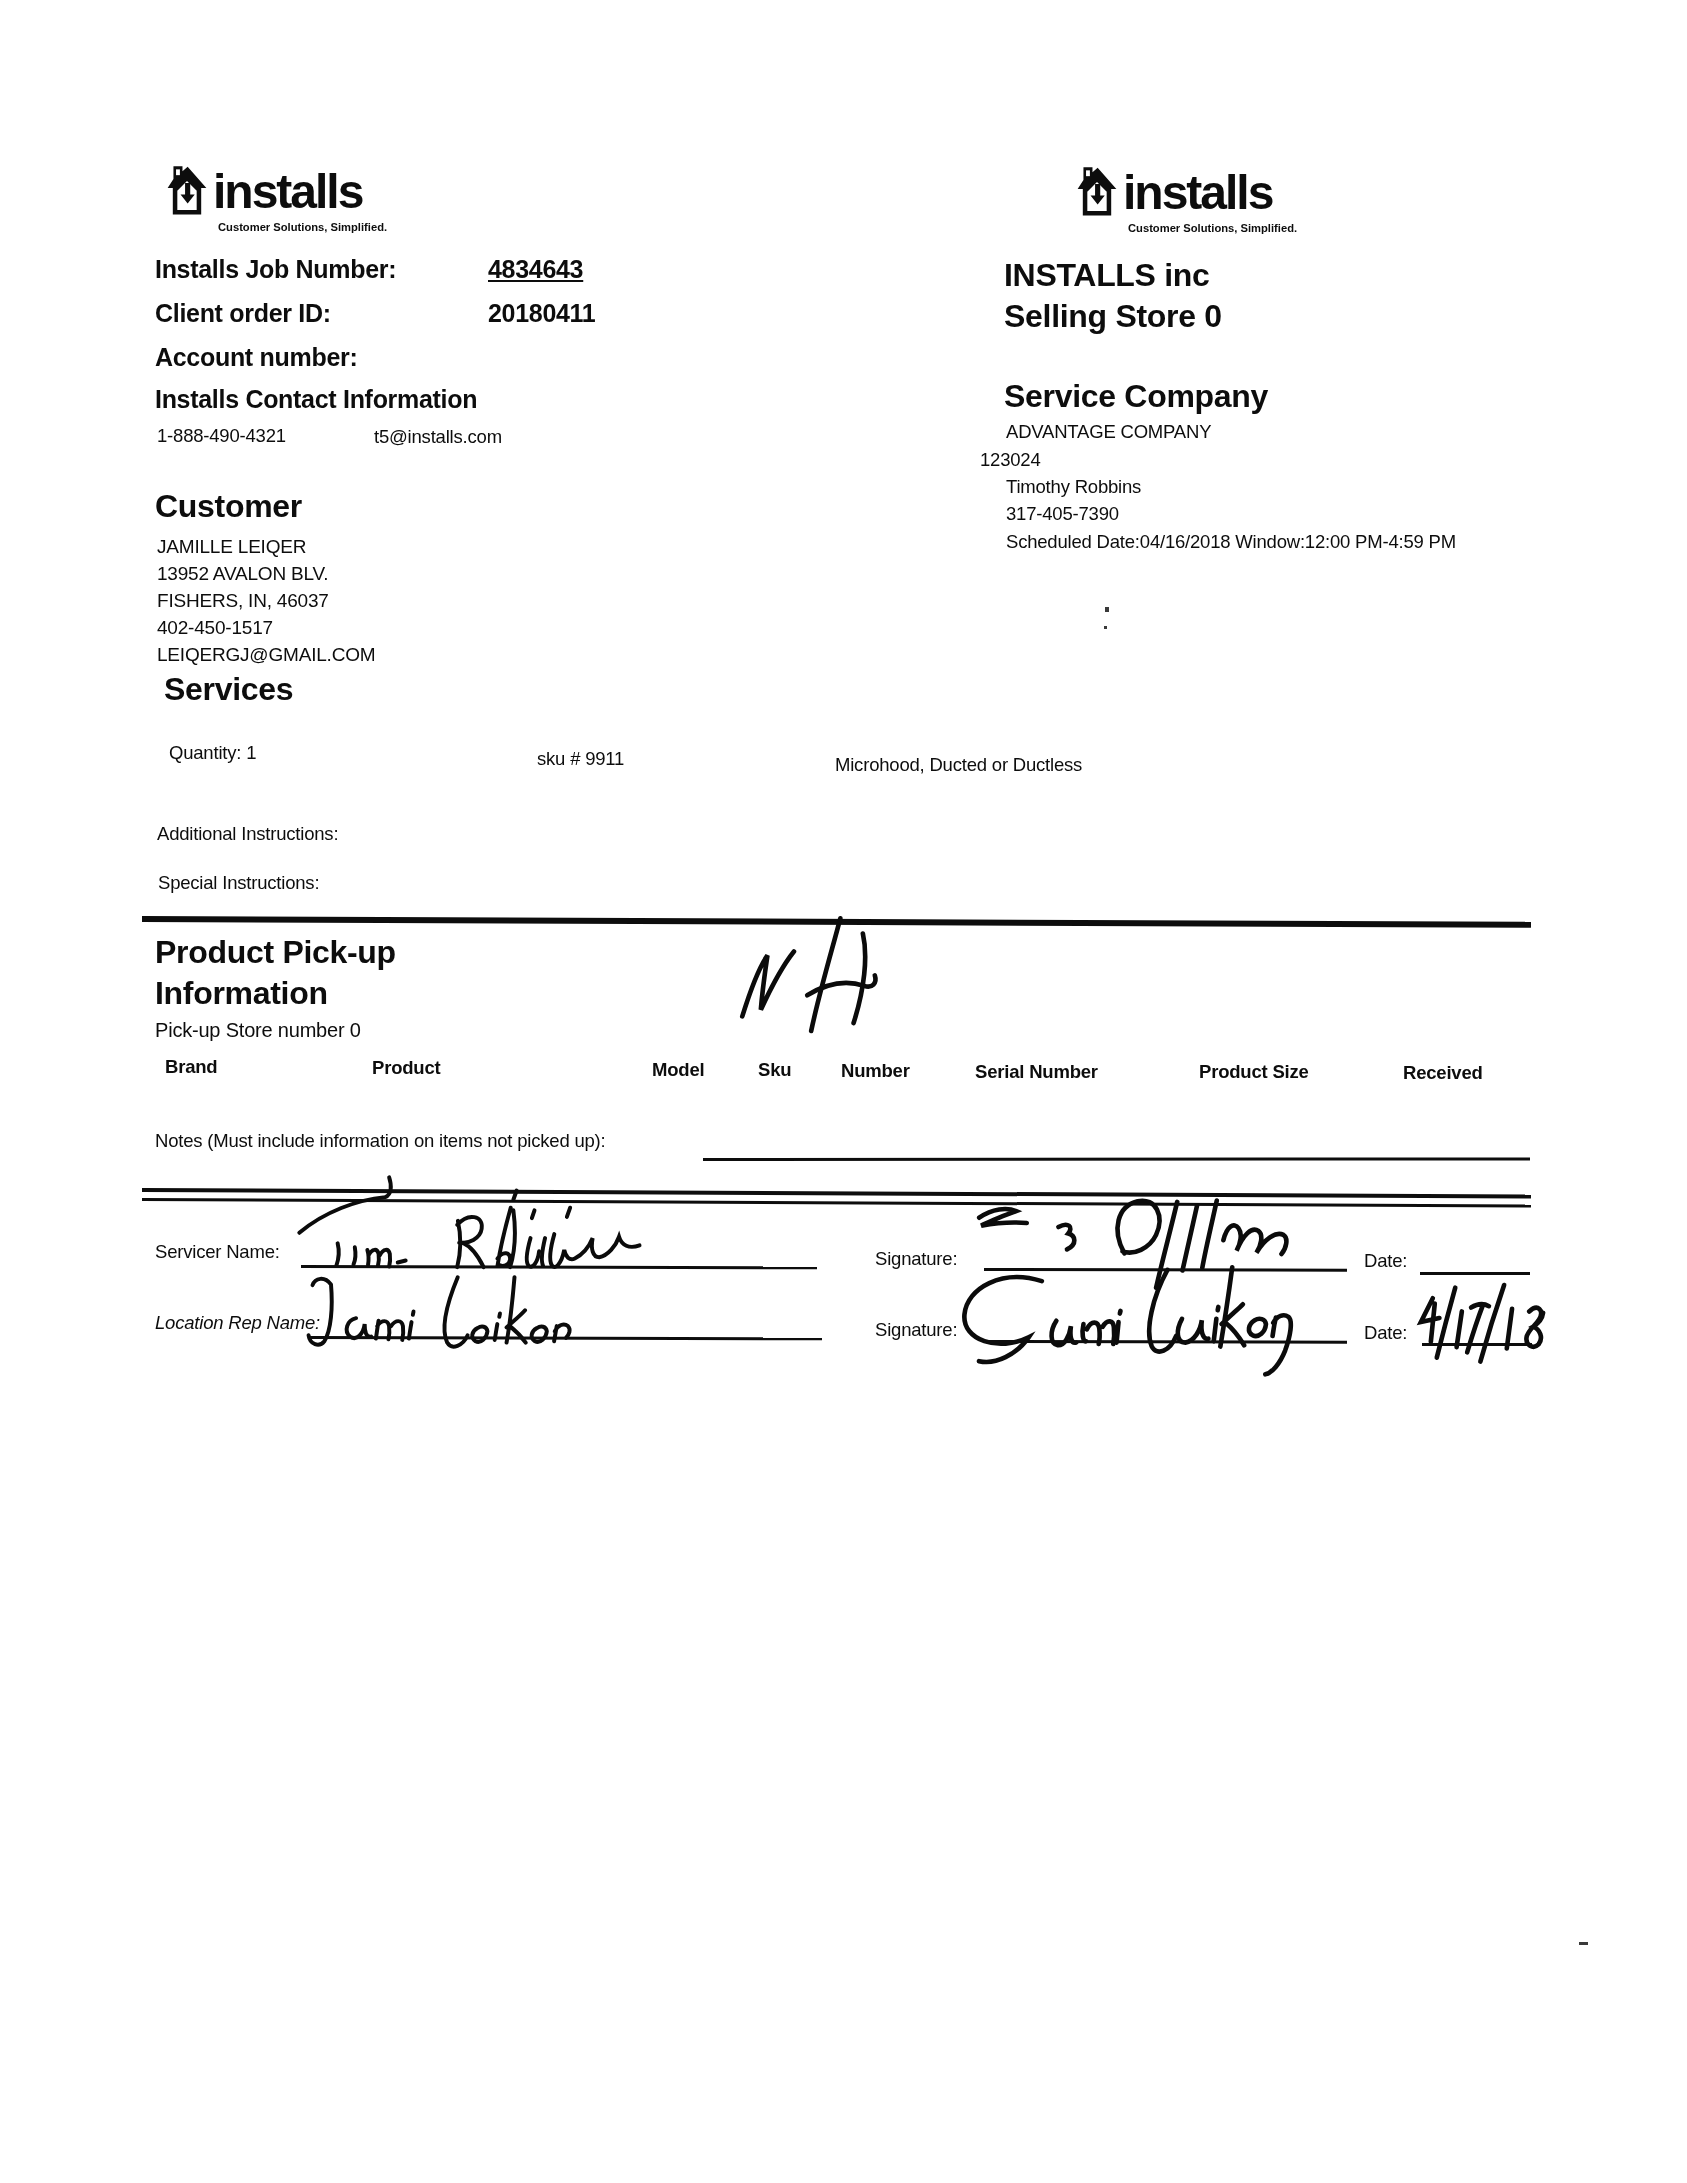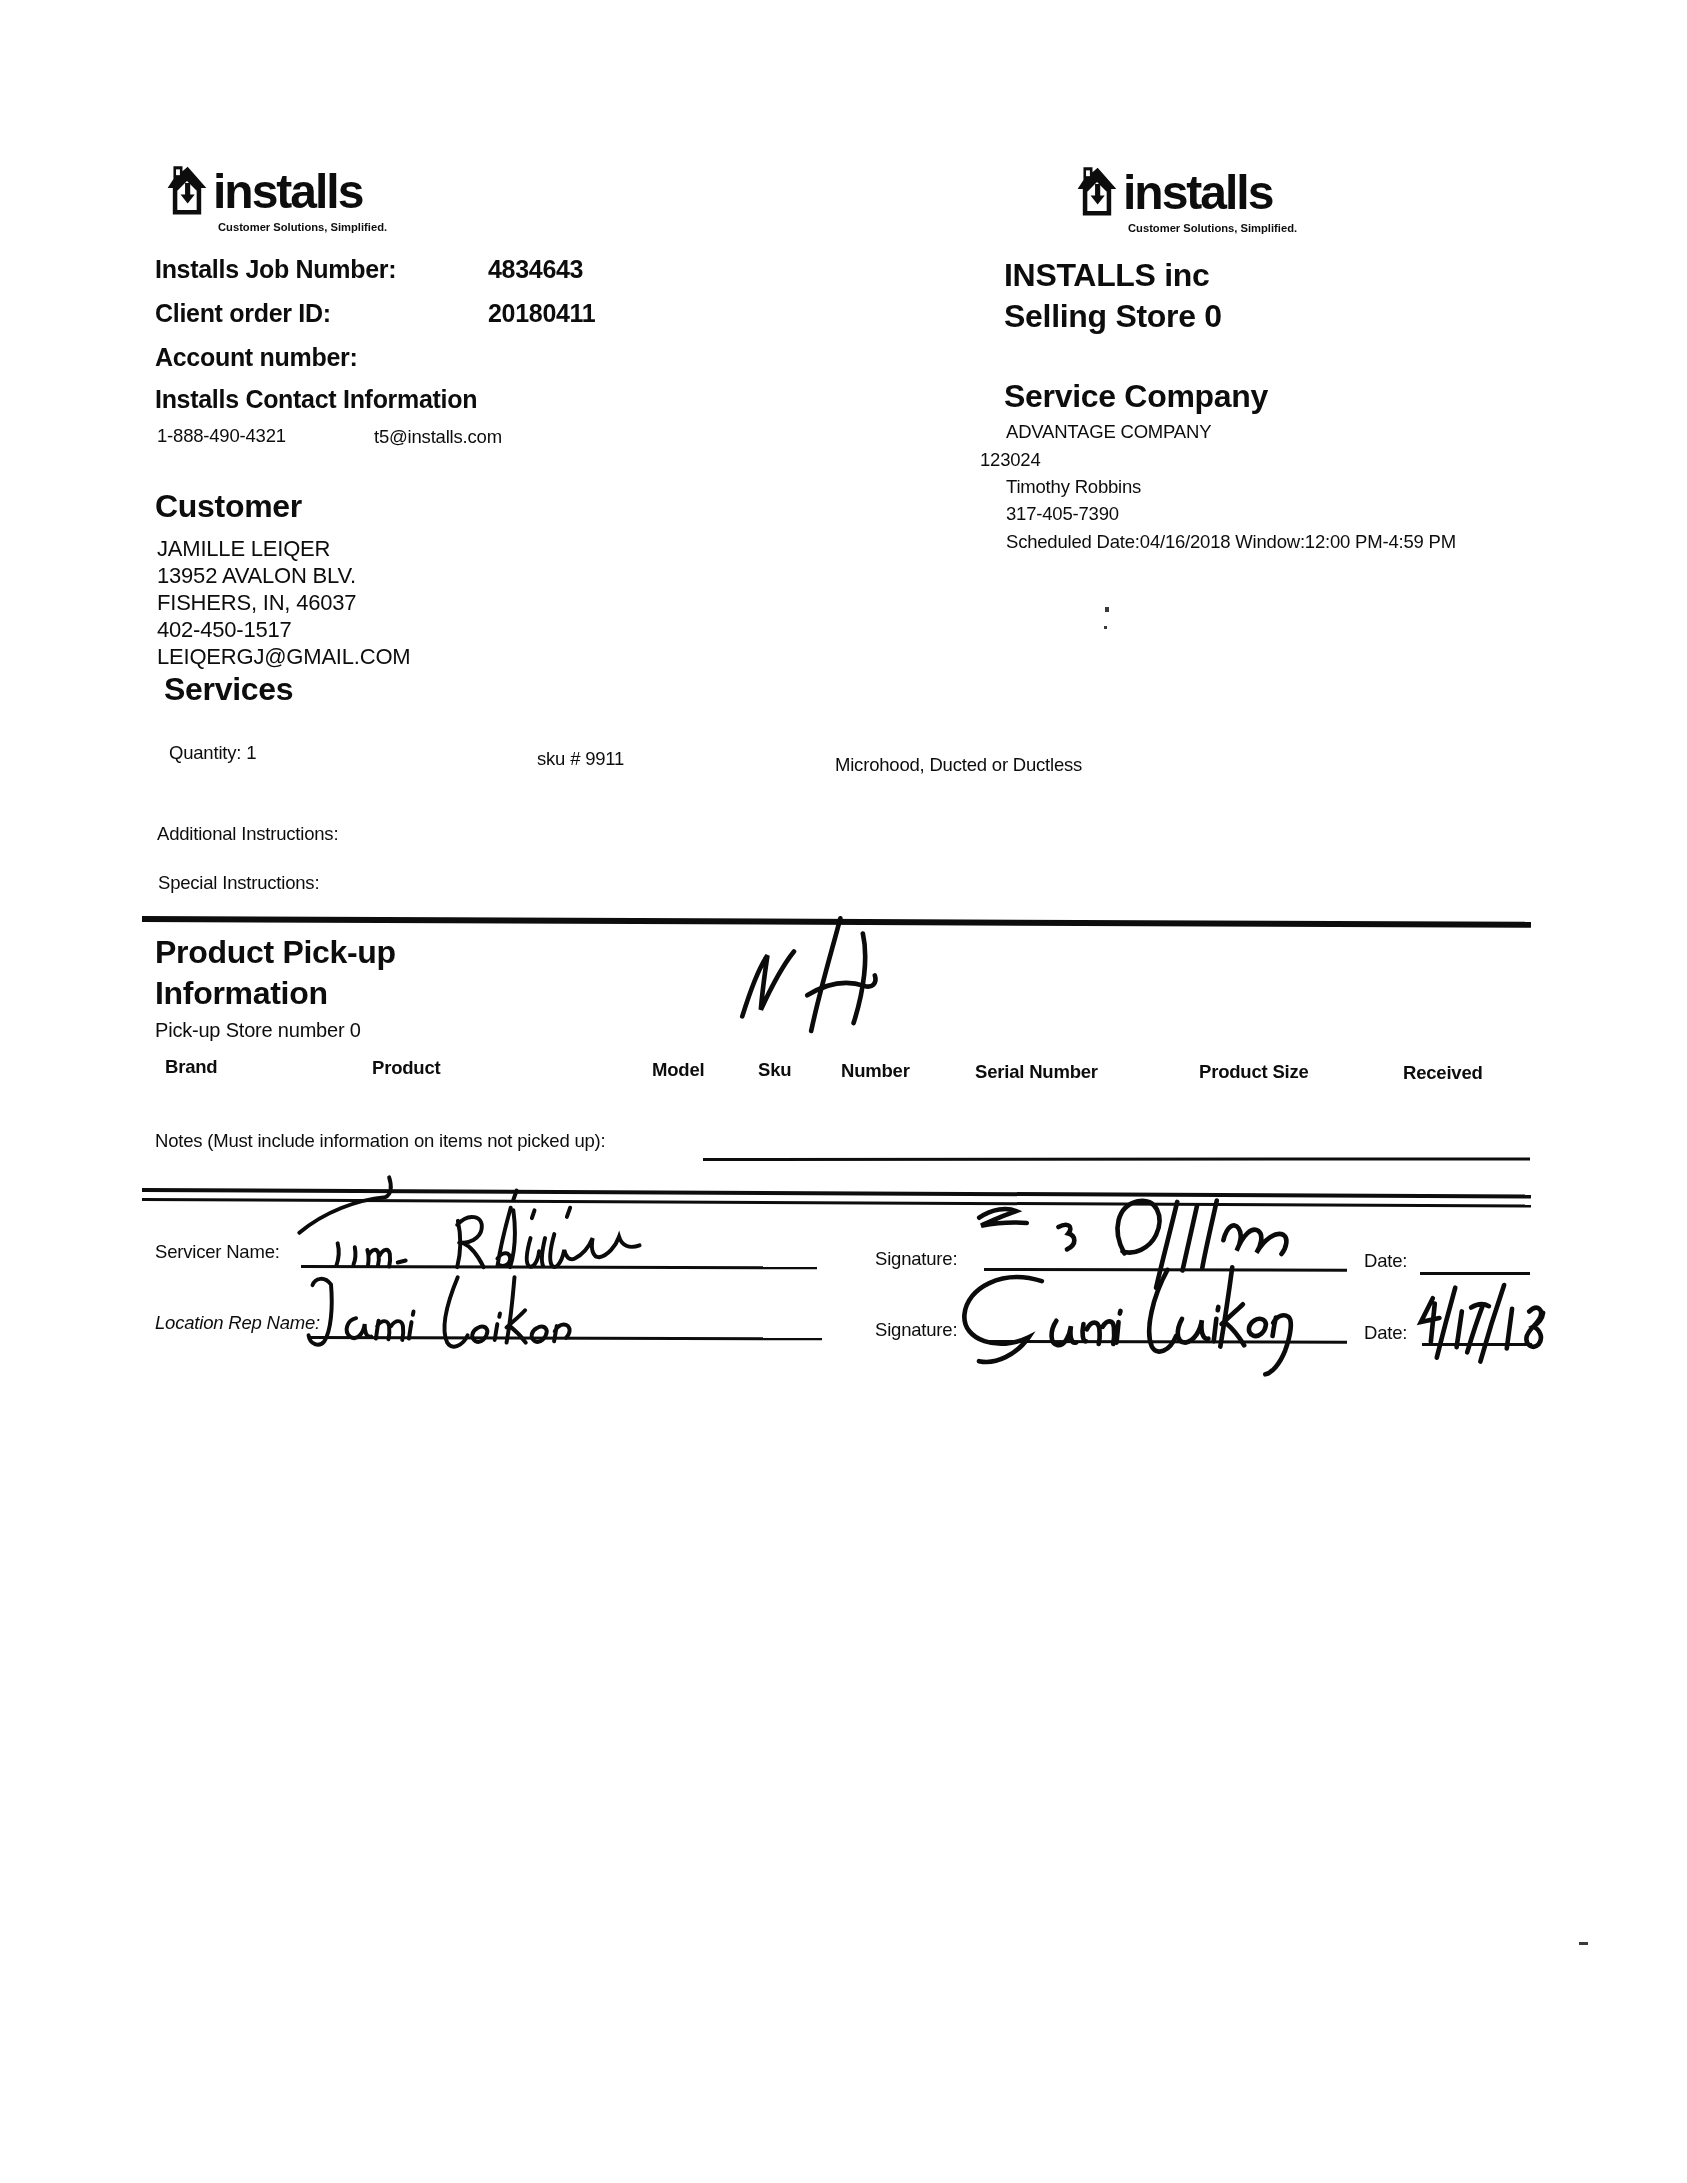--- a/index.html
+++ b/index.html
@@ -4,21 +4,21 @@
 <style>
   html,body{margin:0;padding:0;background:#e8e8e8;}
   .page{
     position:relative;width:1687px;height:2183px;background:#ffffff;
     font-family:"Liberation Sans","DejaVu Sans",sans-serif;color:#0d0d0d;
     overflow:hidden;
   }
   .abs{position:absolute;white-space:nowrap;}
   .h-big{font-size:32px;font-weight:bold;letter-spacing:-0.3px;}
   .h-med{font-size:25px;font-weight:bold;letter-spacing:-0.3px;}
-  .body-txt{font-size:22px;letter-spacing:-0.2px;}
+  .body-txt{font-size:19px;letter-spacing:-0.2px;}
   .small-txt{font-size:18.5px;letter-spacing:-0.2px;}
   .col-head{font-size:18.5px;font-weight:bold;letter-spacing:-0.2px;}
   .logo-text{font-size:48px;font-weight:bold;letter-spacing:-2px;line-height:1;}
   .logo-tagline{font-size:11.2px;font-weight:bold;letter-spacing:0;}
   .rule{position:absolute;background:#0d0d0d;transform-origin:left center;}
   .hand svg{display:block;overflow:visible;}
   .artifact{position:absolute;background:#3a3a3a;}
 </style>
 </head>
 <body>
@@ -41,21 +41,21 @@
       <path d="M10,22 L10,2 L24,2 L24,10 L32,3 L61,36 L53,36 L53,77 L9,77 L9,36 L1,36 Z" fill="#0d0d0d"></path>
       <path d="M14,7 L20,7 L20,16 L14,16 Z" fill="#ffffff"></path>
       <path d="M16,40 L31,25 L46,40 L46,70 L16,70 Z" fill="#ffffff"></path>
       <path d="M28,28 L36,28 L36,46 L43,46 L32,60 L21,46 L28,46 Z" fill="#0d0d0d"></path>
     </svg>
   </div>
   <div class="abs logo-text" style="left:1123px;top:169px;">installs</div>
   <div class="abs logo-tagline" style="left:1128px;top:222px;">Customer Solutions, Simplified.</div>
 
   <div class="abs h-med" style="left:155px;top:255px;">Installs Job Number:</div>
-  <div class="abs h-med" style="left:488px;top:255px;">4834643</div>
+  <div class="abs h-med" style="left:488px;top:255px;text-decoration:underline;">4834643</div>
 
   <div class="abs h-med" style="left:155px;top:299px;">Client order ID:</div>
   <div class="abs h-med" style="left:488px;top:299px;">20180411</div>
 
   <div class="abs h-med" style="left:155px;top:343px;">Account number:</div>
 
   <div class="abs h-med" style="left:155px;top:385px;">Installs Contact Information</div>
   <div class="abs small-txt" style="left:157px;top:425px;">1-888-490-4321</div>
   <div class="abs small-txt" style="left:374px;top:426px;">t5@installs.com</div>
 

